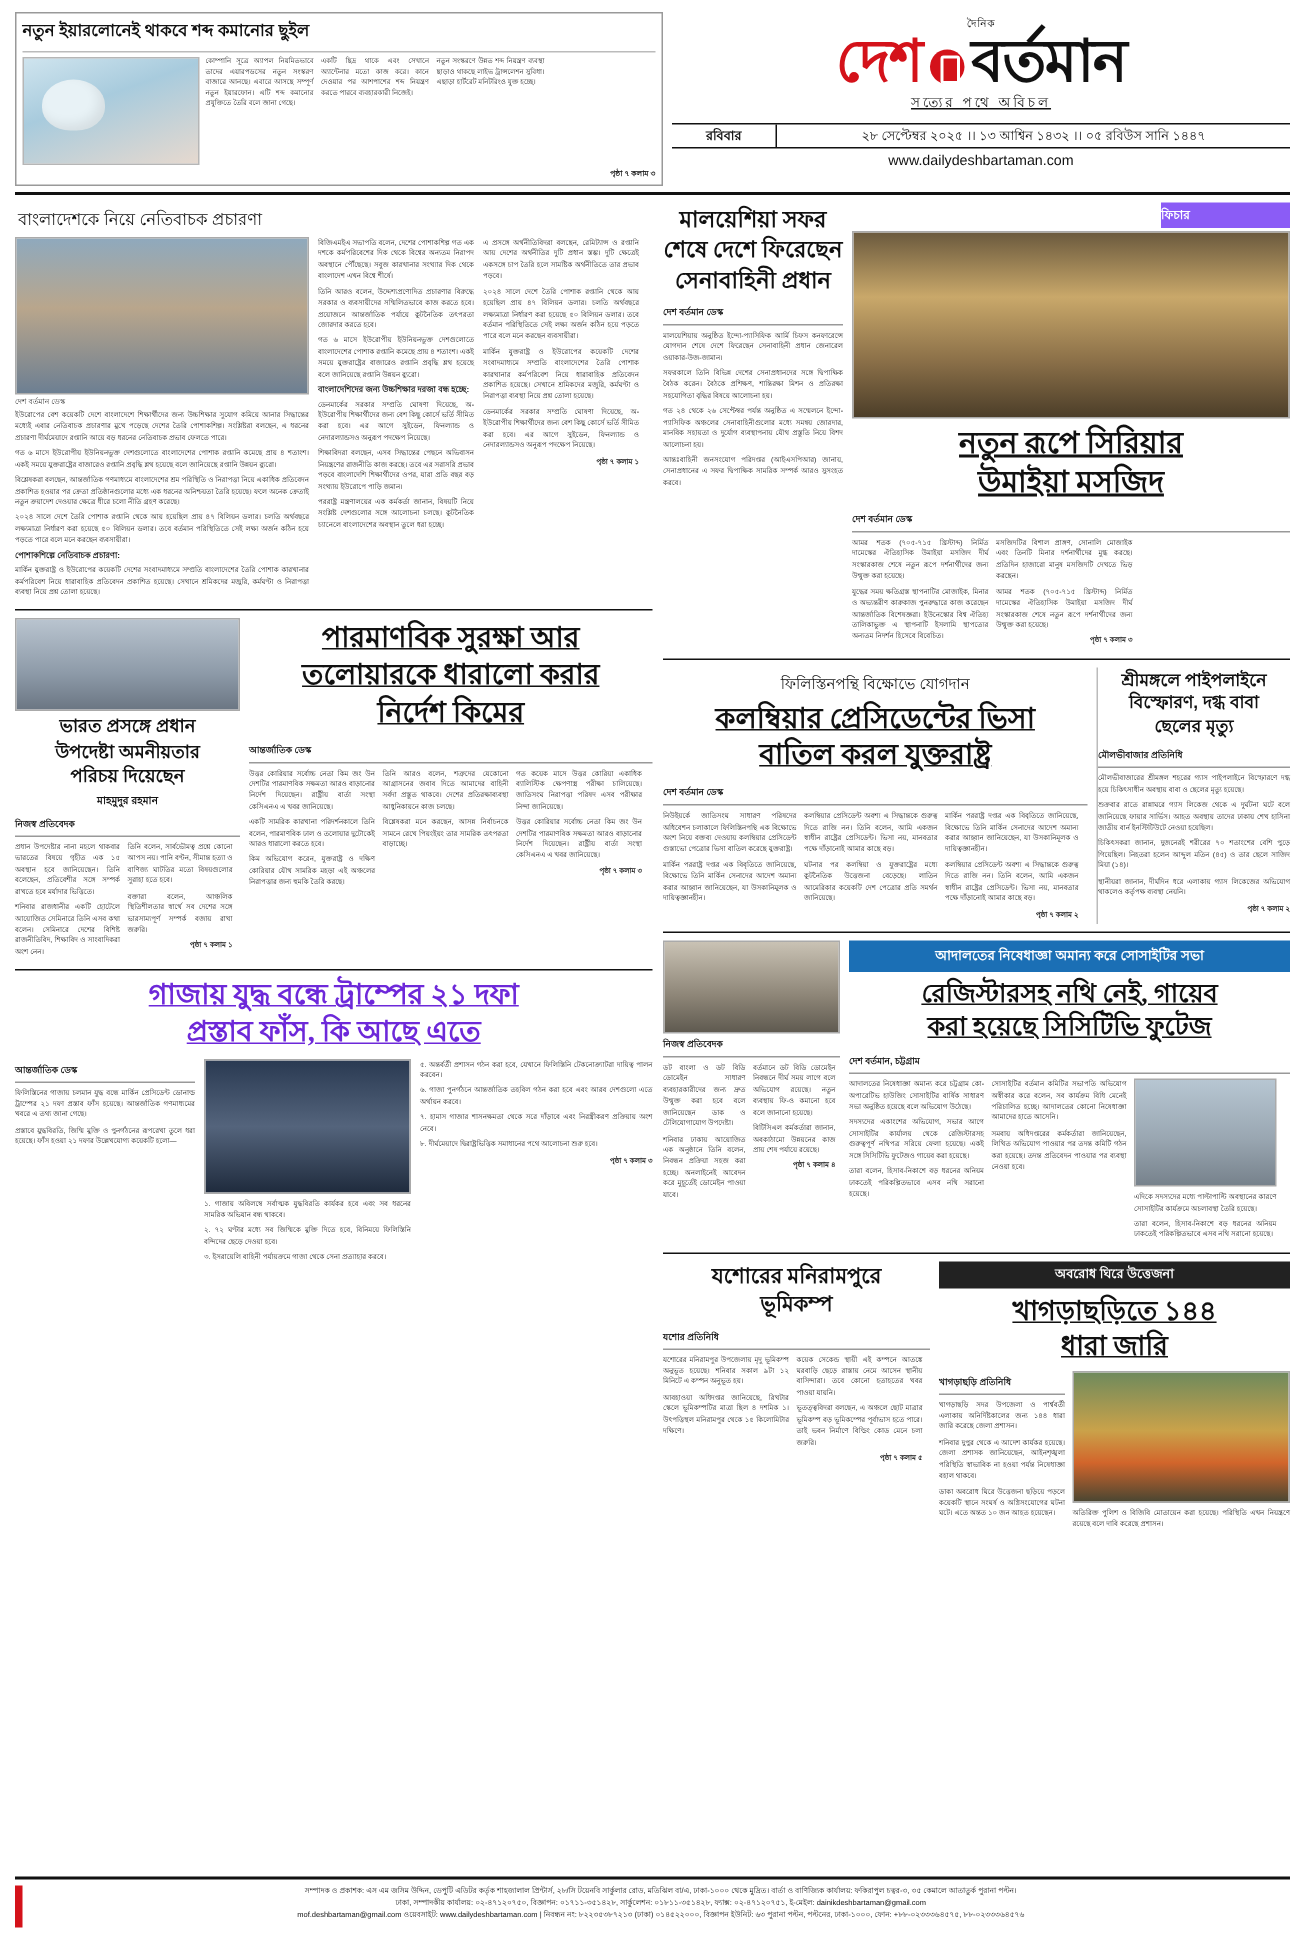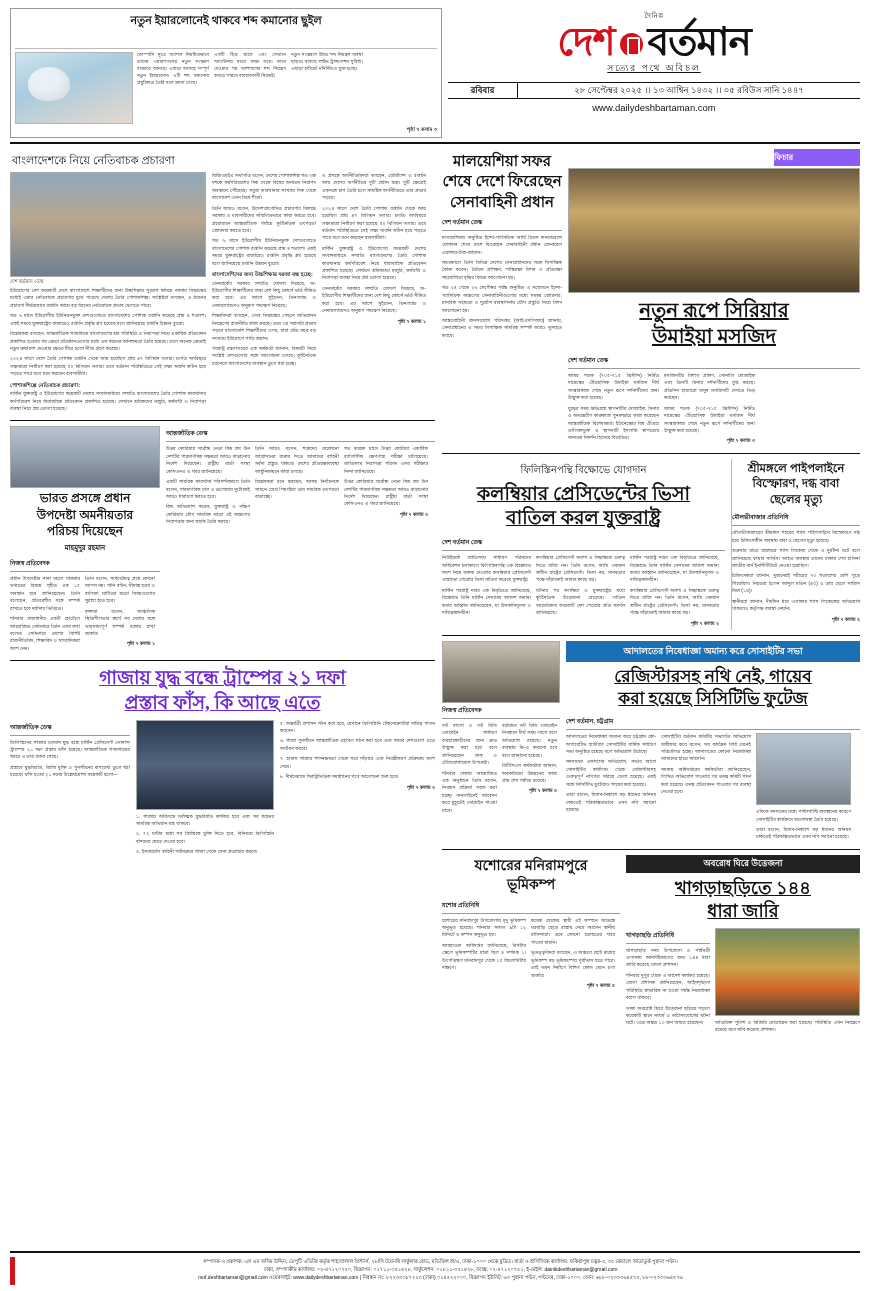--- a/index.html
+++ b/index.html
@@ -25,25 +25,24 @@
     border-bottom: 2px solid #111;
     padding-bottom: 4px;
   }
   .mh-left {
     width: 432px;
     border: 1px solid #999;
     padding: 3px 4px;
     margin-right: 6px;
   }
   .mh-left-title {
-    text-align: center;
     font-weight: bold;
     font-size: 11px;
     border-bottom: 1px solid #bbb;
-    padding-bottom: 17px;
+    padding-bottom: 3px;
     margin-bottom: 3px;
   }
   .mh-left-body { display: flex; gap: 4px; }
   .mh-photo {
     width: 118px; height: 72px;
     background: linear-gradient(160deg,#cfe4ee 0%, #a8cbdd 40%, #e6d9cf 100%);
     border: 1px solid #b6b6b6;
     position: relative; flex: none;
   }
   .mh-photo:after {
@@ -269,20 +268,25 @@
             </div>
             <div class="bodytext" style="width:70px;">
               <p>তিনি বলেন, সার্বভৌমত্ব প্রশ্নে কোনো আপস নয়। পানি বণ্টন, সীমান্ত হত্যা ও বাণিজ্য ঘাটতির মতো বিষয়গুলোর সুরাহা হতে হবে।</p>
               <p>বক্তারা বলেন, আঞ্চলিক স্থিতিশীলতার স্বার্থে সব দেশের সঙ্গে ভারসাম্যপূর্ণ সম্পর্ক বজায় রাখা জরুরি।</p>
               <p style="text-align:right;font-weight:bold;">পৃষ্ঠা ৭ কলাম ১</p>
             </div>
           </div>
         </div>
 
         <div style="flex:1;">
+          <h2 class="head">
+            <span>পারমাণবিক সুরক্ষা আর</span><br>
+            <span>তলোয়ারকে ধারালো করার</span><br>
+            <span>নির্দেশ কিমের</span>
+          </h2>
           <div class="byline">আন্তর্জাতিক ডেস্ক</div>
           <div style="display:flex;gap:5px;">
             <div class="bodytext" style="width:84px;">
               <p>উত্তর কোরিয়ার সর্বোচ্চ নেতা কিম জং উন দেশটির পারমাণবিক সক্ষমতা আরও বাড়ানোর নির্দেশ দিয়েছেন। রাষ্ট্রীয় বার্তা সংস্থা কেসিএনএ এ খবর জানিয়েছে।</p>
               <p>একটি সামরিক কারখানা পরিদর্শনকালে তিনি বলেন, পারমাণবিক ঢাল ও তলোয়ার দুটোকেই আরও ধারালো করতে হবে।</p>
               <p>কিম অভিযোগ করেন, যুক্তরাষ্ট্র ও দক্ষিণ কোরিয়ার যৌথ সামরিক মহড়া এই অঞ্চলের নিরাপত্তার জন্য হুমকি তৈরি করছে।</p>
             </div>
             <div class="bodytext" style="width:84px;">
               <p>তিনি আরও বলেন, শত্রুদের যেকোনো আগ্রাসনের জবাব দিতে আমাদের বাহিনী সর্বদা প্রস্তুত থাকবে। দেশের প্রতিরক্ষাব্যবস্থা আধুনিকায়নে কাজ চলছে।</p>
               <p>বিশ্লেষকরা মনে করছেন, আসন্ন নির্বাচনকে সামনে রেখে পিয়ংইয়ং তার সামরিক তৎপরতা বাড়াচ্ছে।</p>

